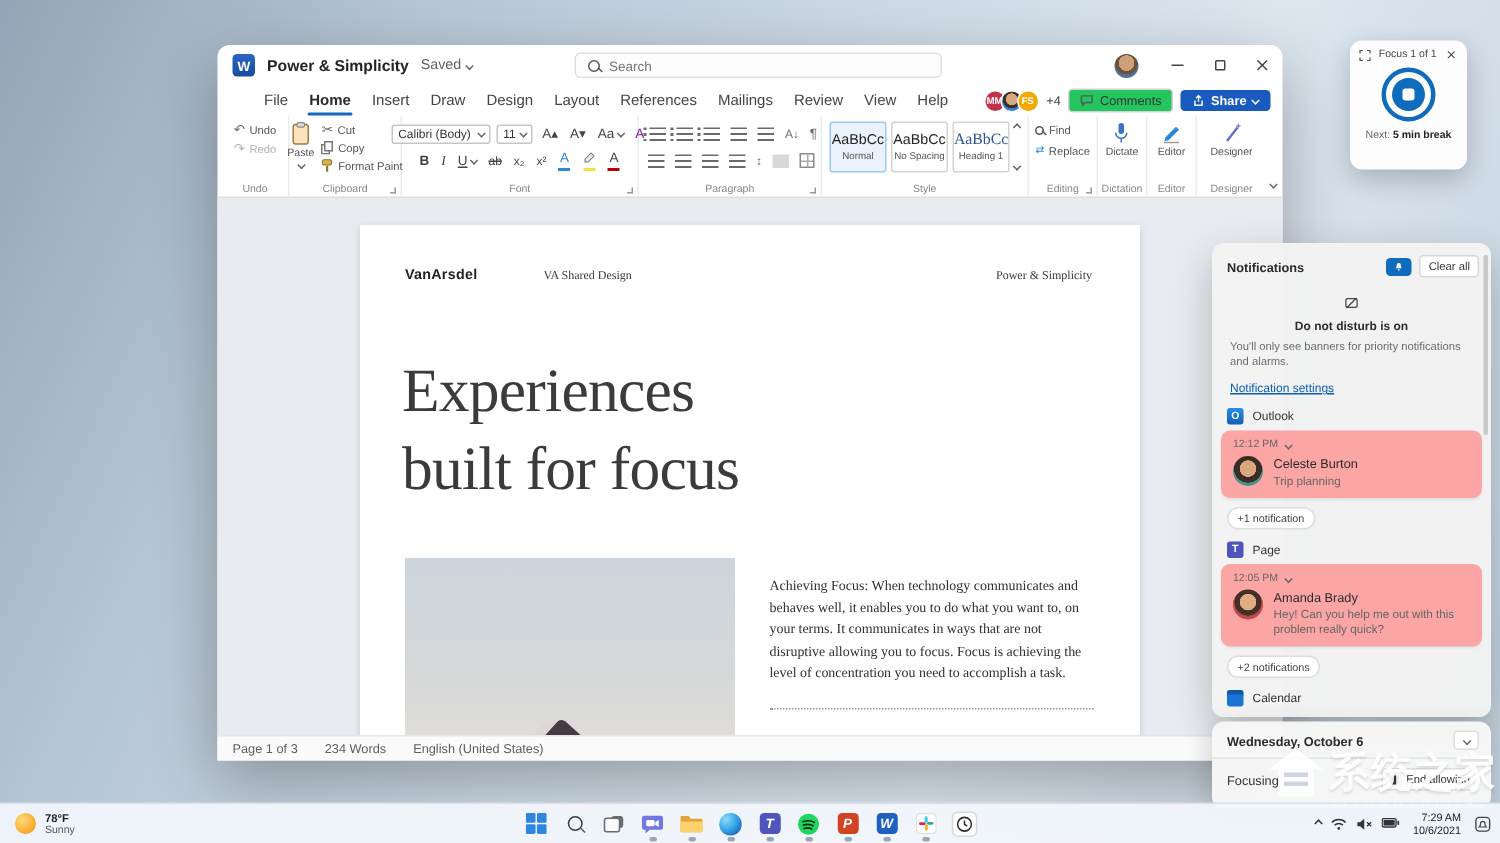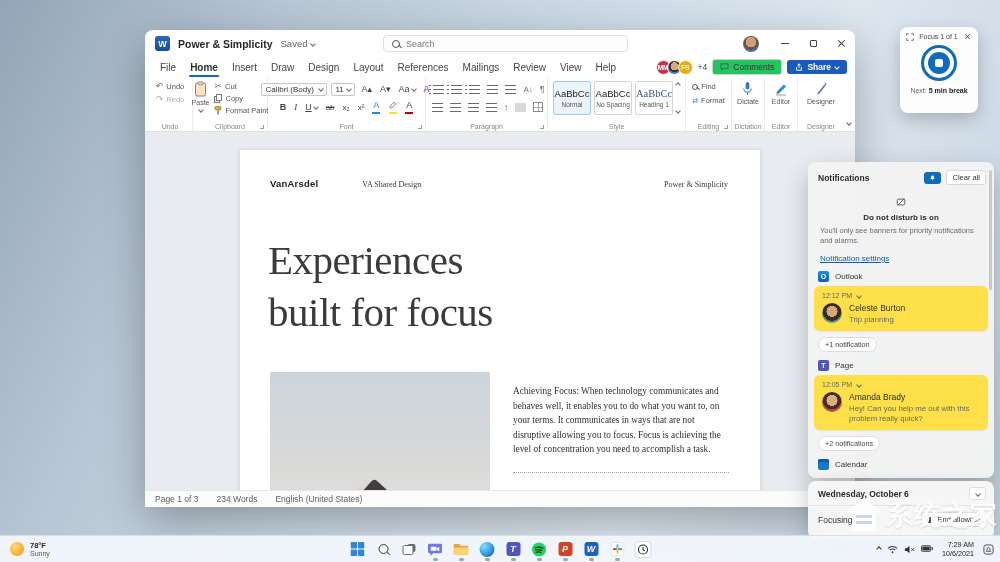--- a/index.html
+++ b/index.html
@@ -25,21 +25,21 @@
   .tb-right { position:absolute; right:0; top:0; height:27px; display:flex; align-items:center; }
   .tb-avatar { width:16px; height:16px; border-radius:50%; margin-right:12px;
     background:radial-gradient(circle at 50% 38%, #cba07b 0 40%, #6e5138 42% 58%, #4f6f96 60%); }
   .win-btn { width:28px; height:27px; display:flex; align-items:center; justify-content:center; position:relative; }
   .ic-min { width:8px; height:1px; background:#444; }
   .ic-max { width:7px; height:7px; border:1px solid #444; border-radius:1px; }
   .ic-close { position:relative; width:9px; height:9px; }
   .ic-close::before,.ic-close::after { content:""; position:absolute; left:0; top:4px; width:9px; height:1px; background:#444; }
   .ic-close::before { transform:rotate(45deg); } .ic-close::after { transform:rotate(-45deg); }
 
-  .tabs-row { position:relative; height:20px; display:flex; align-items:stretch; padding-left:8px; }
+  .tabs-row { position:relative; height:20px; display:flex; align-items:stretch; padding-left:24px; }
   .tab { font-size:10px; color:#444; padding:0 7px; display:flex; align-items:center; position:relative; }
   .tab.sel { color:#2b2b2b; font-weight:700; }
   .tab.sel::after { content:""; position:absolute; left:6px; right:6px; bottom:0; height:2px; background:#1168c2; border-radius:2px; }
   .collab { position:absolute; right:8px; top:0; height:20px; display:flex; align-items:center; gap:5px; }
   .avs { display:flex; }
   .av { width:15px; height:15px; border-radius:50%; color:#fff; font-size:6.5px; font-weight:700;
     display:flex; align-items:center; justify-content:center; border:1.5px solid #fff; margin-left:-4px; }
   .av:first-child { margin-left:0; }
   .av-mm { background:#c4314b; } .av-fs { background:#f2a900; }
   .av-photo { background:radial-gradient(circle at 50% 40%, #d8a87f 0 38%, #3f3026 40% 58%, #2e7fd0 60%); }
@@ -116,21 +116,21 @@
   .dnd-sec { padding:6px 12px 0; }
   .dnd-row { display:flex; align-items:center; gap:6px; font-size:8px; font-weight:700; color:#2b2b2b;flex-direction:column; }
   .dnd-body { font-size:7.5px; color:#6b6b6b; line-height:10px; margin-top:4px; width:160px; }
   .n-link { display:inline-block; margin-top:8px; font-size:8px; color:#0b5fb0; text-decoration:underline; }
   .app-row { display:flex; align-items:center; gap:6px; padding:6px 10px 4px; font-size:8px; color:#333; }
   .app-ic { width:11px; height:11px; border-radius:2px; color:#fff; font-size:7px; font-weight:700;
     display:flex; align-items:center; justify-content:center; }
   .app-outlook { background:linear-gradient(#2a8de0,#1160b8); }
   .app-teams { background:#4e55bd; }
   .app-cal { background:#1976d2; box-shadow:inset 0 3px 0 #0f5aa8; }
-  .ncard { margin:0 6px; background:#fde047; border-radius:6px; padding:6px 8px; box-shadow:0 1px 2px rgba(0,0,0,.07); }
+  .ncard { margin:0 6px; background:#fca5a5; border-radius:6px; padding:6px 8px; box-shadow:0 1px 2px rgba(0,0,0,.07); }
   .ntime { font-size:7px; color:#666; display:flex; align-items:center; gap:5px; }
   .nrow { display:flex; gap:7px; margin-top:4px; }
   .nava { width:20px; height:20px; border-radius:50%; flex:none; }
   .nava.celeste { background:radial-gradient(circle at 50% 42%, #d9a77e 0 35%, #3a2d26 37% 60%, #4c8f86 62%); }
   .nava.amanda { background:radial-gradient(circle at 50% 42%, #e0ac82 0 35%, #433129 37% 58%, #c04a4a 60%); }
   .nname { font-size:8.5px; color:#2b2b2b; }
   .nmsg { font-size:7.8px; color:#666; margin-top:2px; line-height:10px; }
   .nbadge { display:inline-block; margin:6px 0 6px 10px; background:#fff; border:1px solid #ddd; border-radius:8px;
     padding:2px 6px; font-size:7.2px; color:#444; }
   .n-scroll { position:absolute; right:2px; top:8px; width:3px; height:120px; background:#c9c9c9; border-radius:2px; }
@@ -391,21 +391,21 @@
       </div>
 
       <div class="rgroup" style="width:46px">
         <div class="stack" style="gap:3px;align-items:flex-start">
           <span class="mini">
               <i class="mag" style="width:6px;height:6px"></i>
               <span>Find</span>
             </span>
           <span class="mini">
               <span class="gicon" style="font-size:7px;color:#2b88d8">⇄</span>
-              <span>Format</span>
+              <span>Replace</span>
             </span>
         </div>
         <span class="glabel">Editing</span>
         <i class="launcher"></i>
       </div>
 
       <div class="rgroup" style="width:33px">
         <div class="stack" style="align-items:center">
           <svg width="13" height="15" viewBox="0 0 14 16">
               <rect x="5" y="1" width="4" height="8" rx="2" fill="#3974c6"></rect>

